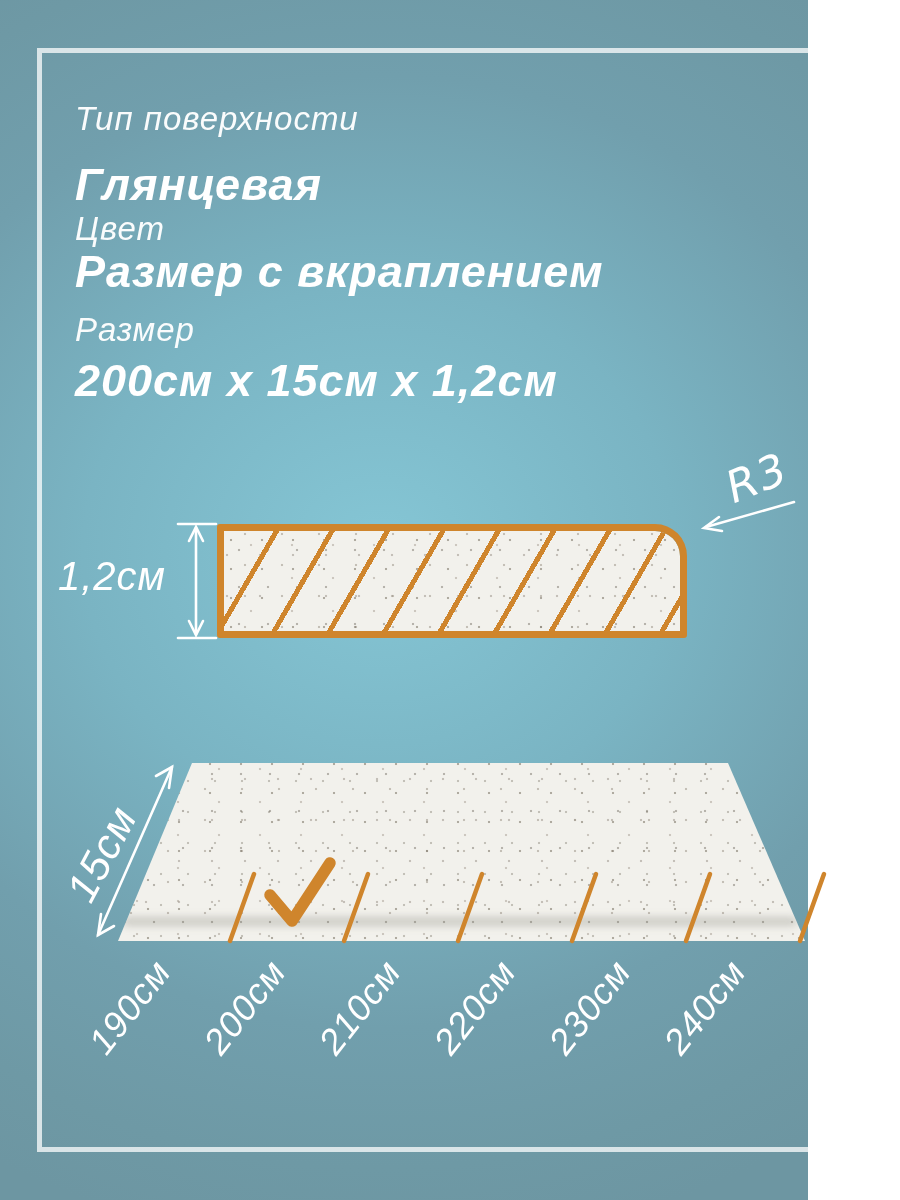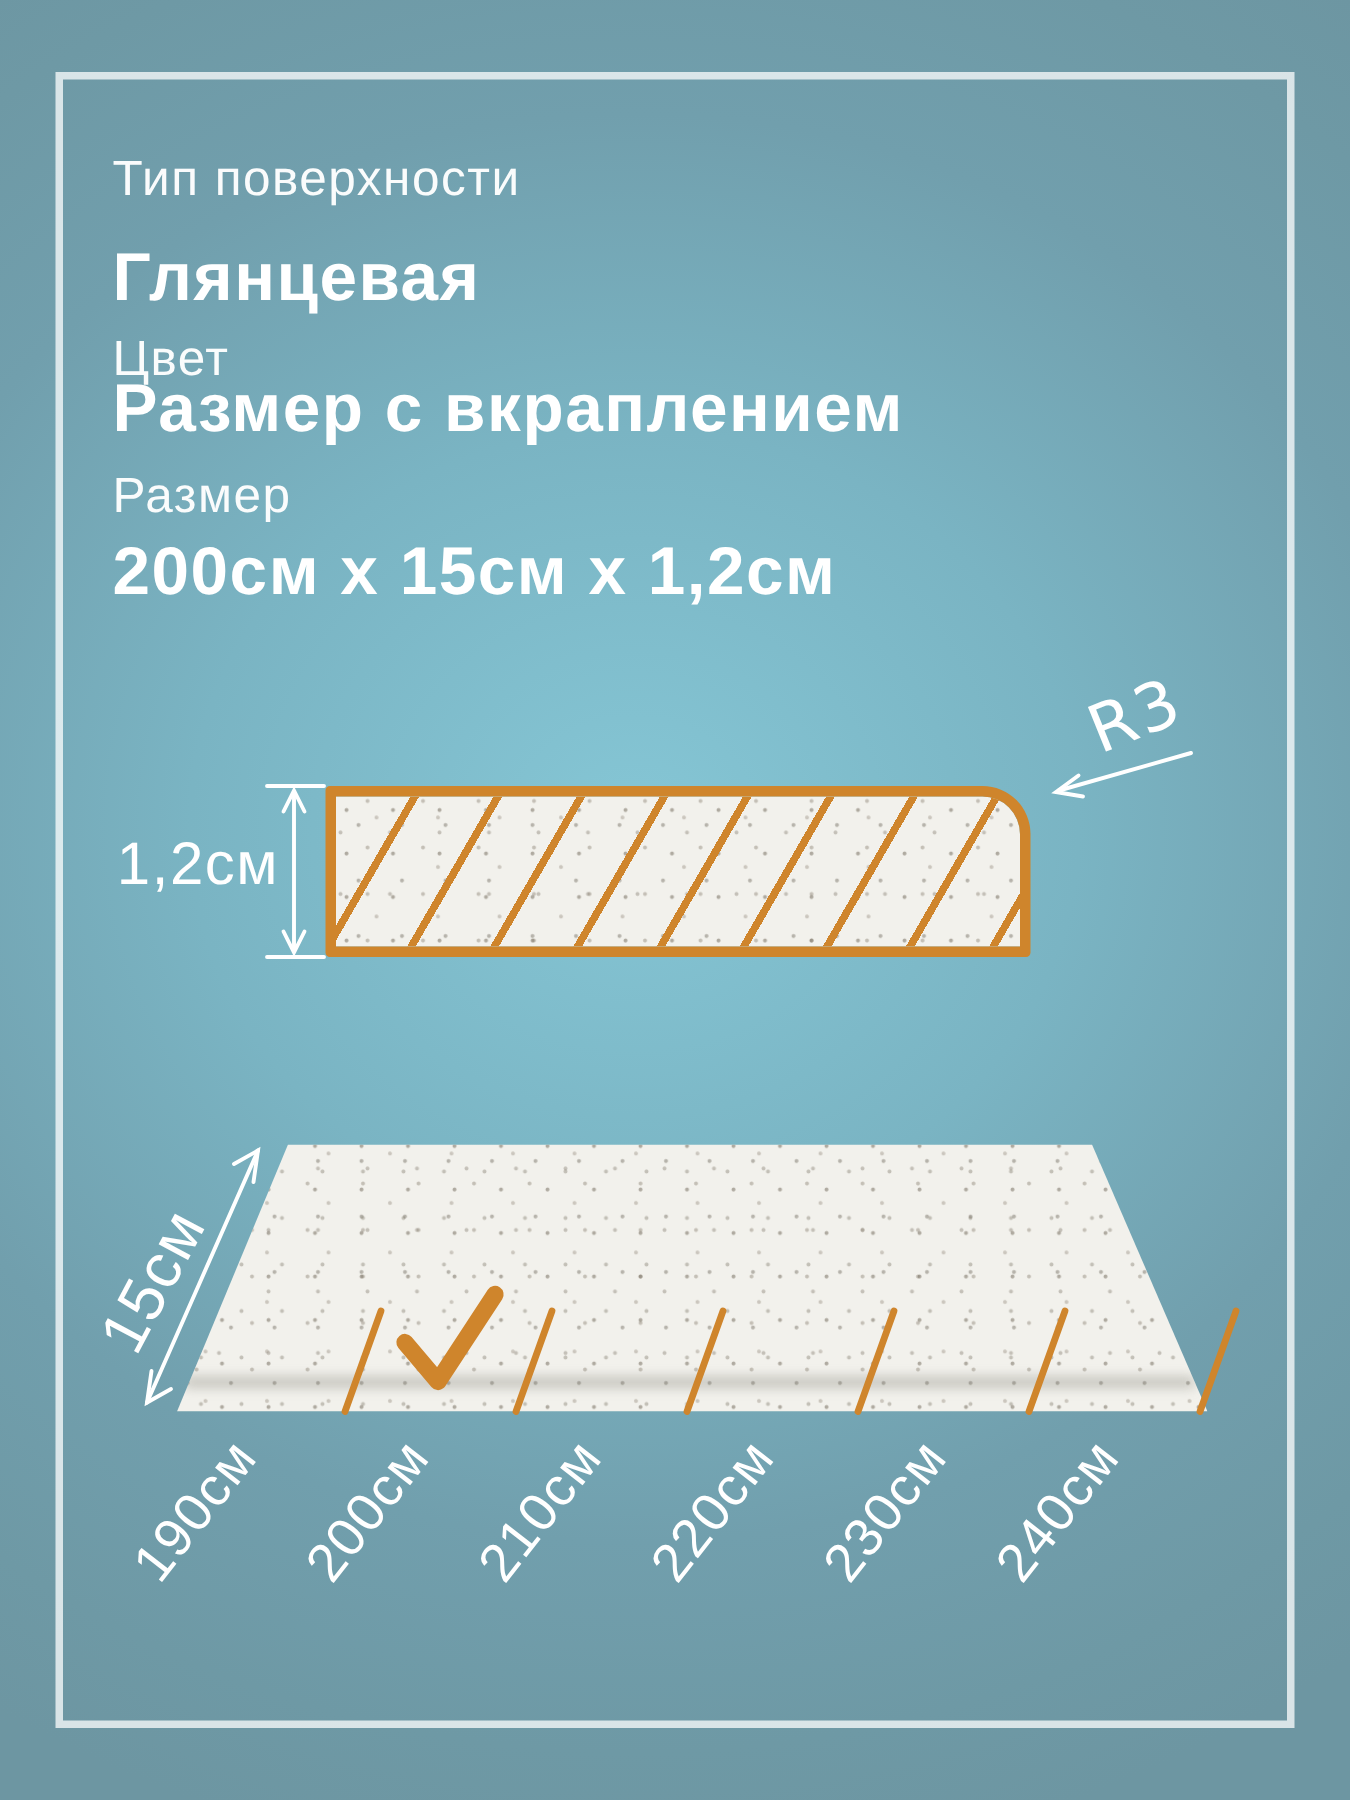--- a/index.html
+++ b/index.html
@@ -1,42 +1,43 @@
 <!DOCTYPE html>
 <html><head>
 <meta charset="utf-8">
 <style>
   html,body{margin:0;padding:0;}
   body{width:900px;height:1200px;overflow:hidden;font-family:"Liberation Sans",sans-serif;}
 
   .canvas{
-    position:relative;width:900px;height:1200px;
+    position:relative;width:808px;height:1200px;
     background:radial-gradient(ellipse 780px 700px at 47% 46%,
       #85c6d5 0%, #7ab4c3 38%, #719fad 68%, #6e99a5 88%, #6d96a2 100%);
+    font-style:italic;
   }
 
   
   .frame{
     position:absolute;left:37px;top:48px;width:826px;height:1104px;
     border:5px solid rgba(255,255,255,0.74);box-sizing:border-box;
     pointer-events:none;
   }
 
   
   .spec-label{
     position:absolute;left:75px;color:#fff;
     font-size:33px;font-weight:400;letter-spacing:1px;line-height:1.15;
     opacity:.97;
   }
   .spec-value{
     position:absolute;left:75px;color:#fff;
     font-size:45px;font-weight:700;letter-spacing:1px;line-height:1.1;
   }
   .l1{top:100px;} .v1{top:141px;margin-top:19px;}
-  .l2{top:220px;} .v2{top:247px;}
+  .l2{top:210px;} .v2{top:247px;}
   .l3{top:311px;} .v3{top:356px;}
 
   
   .speckle{
     background-color:#F2F1EC;
     background-image:
       radial-gradient(circle at 7px 9px,  rgba(120,112,98,0.55) 1px, transparent 1.6px),
       radial-gradient(circle at 21px 3px, rgba(150,142,128,0.5) 1px, transparent 1.6px),
       radial-gradient(circle at 15px 19px,rgba(110,104,92,0.45) 1px, transparent 1.6px),
       radial-gradient(circle at 27px 14px,rgba(165,156,144,0.5) 1px, transparent 1.6px),
@@ -58,21 +59,21 @@
       radial-gradient(circle at 7px 9px,  rgba(120,112,98,0.55) 1px, transparent 1.6px),
       radial-gradient(circle at 21px 3px, rgba(150,142,128,0.5) 1px, transparent 1.6px),
       radial-gradient(circle at 15px 19px,rgba(110,104,92,0.45) 1px, transparent 1.6px),
       radial-gradient(circle at 27px 14px,rgba(165,156,144,0.5) 1px, transparent 1.6px),
       radial-gradient(circle at 3px 24px, rgba(140,132,120,0.45) 1px, transparent 1.6px);
     background-size:auto,31px 29px,37px 31px,29px 37px,41px 33px,33px 41px;
   }
 
   .thickness-text{
     position:absolute;left:58px;top:554px;width:128px;
-    color:#fff;font-size:40px;font-weight:400;letter-spacing:1px;text-align:right;
+    color:#fff;font-size:40px;font-weight:400;letter-spacing:1px;text-align:left;
   }
 
   .r3-text{
     position:absolute;left:702px;top:452px;width:110px;text-align:center;
     color:#fff;font-size:44px;font-weight:500;letter-spacing:2px;
     transform:rotate(-22deg);
     font-family:"DejaVu Sans",sans-serif;
   }
 
   .dim-svg{position:absolute;overflow:visible;}

